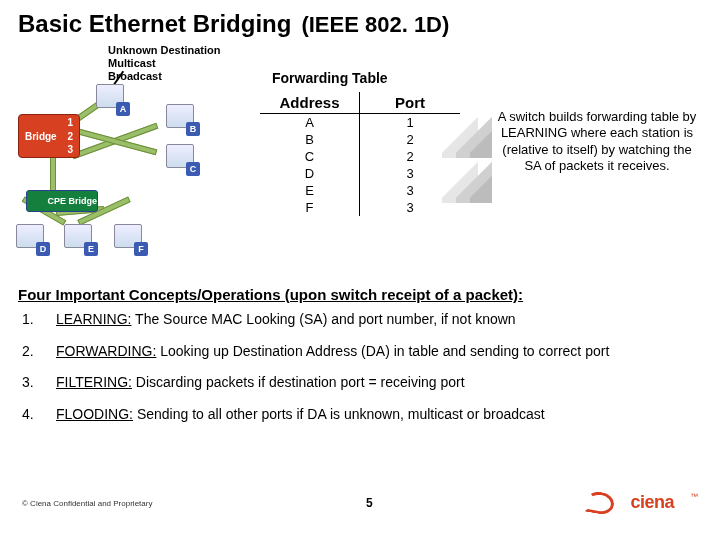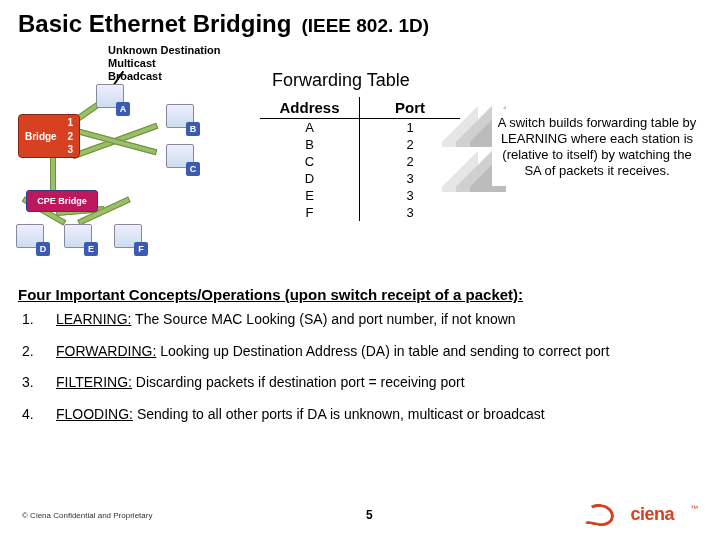--- a/index.html
+++ b/index.html
@@ -6,21 +6,21 @@
   body {
     width: 720px; height: 540px;
     font-family: Arial, Helvetica, sans-serif;
     background: #ffffff;
     position: relative;
     color: #000;
     overflow: hidden;
   }
   .title-row { display: flex; align-items: baseline; gap: 10px; padding: 10px 18px 4px 18px; }
   .title { font-size: 24px; font-weight: bold; text-align: right; }
-  .subtitle { font-size: 19px; font-weight: bold; }
+  .subtitle { font-size: 22px; font-weight: bold; }
 
   .upper { display: flex; padding: 4px 18px 8px 18px; gap: 6px; }
   .diagram-col { width: 230px; position: relative; }
   .note-block { font-size: 11px; font-weight: bold; line-height: 1.2; position: absolute; top: -2px; left: 90px; }
   .arrow-down {
     position: absolute; top: 22px; left: 74px;
     width: 30px; height: 30px;
   }
   .arrow-down::before {
     content: '';
@@ -54,54 +54,54 @@
     display: flex; align-items: center; justify-content: flex-start; padding-left: 6px;
   }
   .port-lbl { position: absolute; color: #fff; font-size: 10px; font-weight: bold; }
   .p1 { top: 2px; right: 6px; }
   .p2 { top: 16px; right: 6px; }
   .p3 { bottom: 2px; right: 6px; }
 
   .cpe-bridge {
     position: absolute; top: 98px; left: 8px;
     width: 72px; height: 22px;
-    background: #be185d; border: 1px solid #2b3f8f; border-radius: 3px;
+    background: #15803d; border: 1px solid #2b3f8f; border-radius: 3px;
     color: #fff; font-size: 9px; font-weight: bold;
-    display: flex; align-items: center; justify-content: center;
+    display: flex; align-items: center; justify-content: flex-end;
   }
   .host {
     position: absolute; width: 28px; height: 24px;
     background: linear-gradient(#eef, #cde);
     border: 1px solid #889; border-radius: 2px;
   }
   .host-lbl {
     position: absolute; width: 14px; height: 14px;
     background: #3b5bb3; color: #fff; font-size: 9px; font-weight: bold;
     display: flex; align-items: center; justify-content: center;
     border-radius: 2px;
   }
   .hA { top: -8px; left: 78px; } .lA { top: 10px; left: 98px; }
   .hB { top: 12px; left: 148px; } .lB { top: 30px; left: 168px; }
   .hC { top: 52px; left: 148px; } .lC { top: 70px; left: 168px; }
   .hD { top: 132px; left: -2px; } .lD { top: 150px; left: 18px; }
   .hE { top: 132px; left: 46px; } .lE { top: 150px; left: 66px; }
   .hF { top: 132px; left: 96px; } .lF { top: 150px; left: 116px; }
 
   .table-col { flex: 1; position: relative; }
-  .fwd-title { font-size: 18px; font-weight: normal; text-align: left; margin: 24px 0 6px 18px; }
+  .fwd-title { font-size: 14px; font-weight: bold; text-align: left; margin: 24px 0 6px 18px; }
   .fwd-table { display: flex; gap: 0; margin-left: 6px; }
   .tcol { width: 100px; text-align: center; }
   .tcol .th { font-size: 15px; font-weight: bold; border-bottom: 1.5px solid #000; padding: 2px 0; }
   .tcol.addr .th, .tcol.addr .cells { border-right: 1.5px solid #000; }
   .tcol .cells div { font-size: 13px; padding: 1px 0; }
 
   .callout {
-    position: absolute; top: 92px; right: 18px;
+    position: absolute; top: 103px; right: 18px;
     width: 210px; height: 110px;
-    display: flex; align-items: center;
+    display: flex; 
   }
   .chevrons {
     position: absolute; left: -50px; top: 10px; width: 60px; height: 90px;
   }
   .chev { position: absolute; width: 36px; height: 90px; }
   .chev::before, .chev::after {
     content: ''; position: absolute; left: 0; width: 36px; height: 45px;
   }
   .chev::before { top: 0; background: linear-gradient(135deg, transparent 48%, var(--c) 50%); }
   .chev::after  { top: 45px; background: linear-gradient(45deg, transparent 48%, var(--c) 50%); transform: scaleY(-1); }
@@ -117,21 +117,21 @@
 
   .concepts-hdr {
     font-size: 15px; font-weight: bold; text-decoration: underline;
     padding: 6px 18px 8px 18px;
   }
   .ol { padding: 0 30px 0 22px; }
   .li { display: flex; gap: 18px; font-size: 14px; margin-bottom: 14px; line-height: 1.25; }
   .li .num { width: 16px; }
 
   .footer {
-    position: absolute; bottom: 14px; left: 0; right: 0;
+    position: absolute; bottom: 26px; left: 0; right: 0;
     display: flex; align-items: center; justify-content: space-between;
     padding: 0 22px;
   }
   .copyright { font-size: 8px; color: #333; }
   .pagenum { font-size: 12px; font-weight: bold; }
   .logo { display: flex; gap: 16px; }
   .logo-swirl {
     width: 28px; height: 22px; position: relative;
   }
   .logo-swirl::before {

